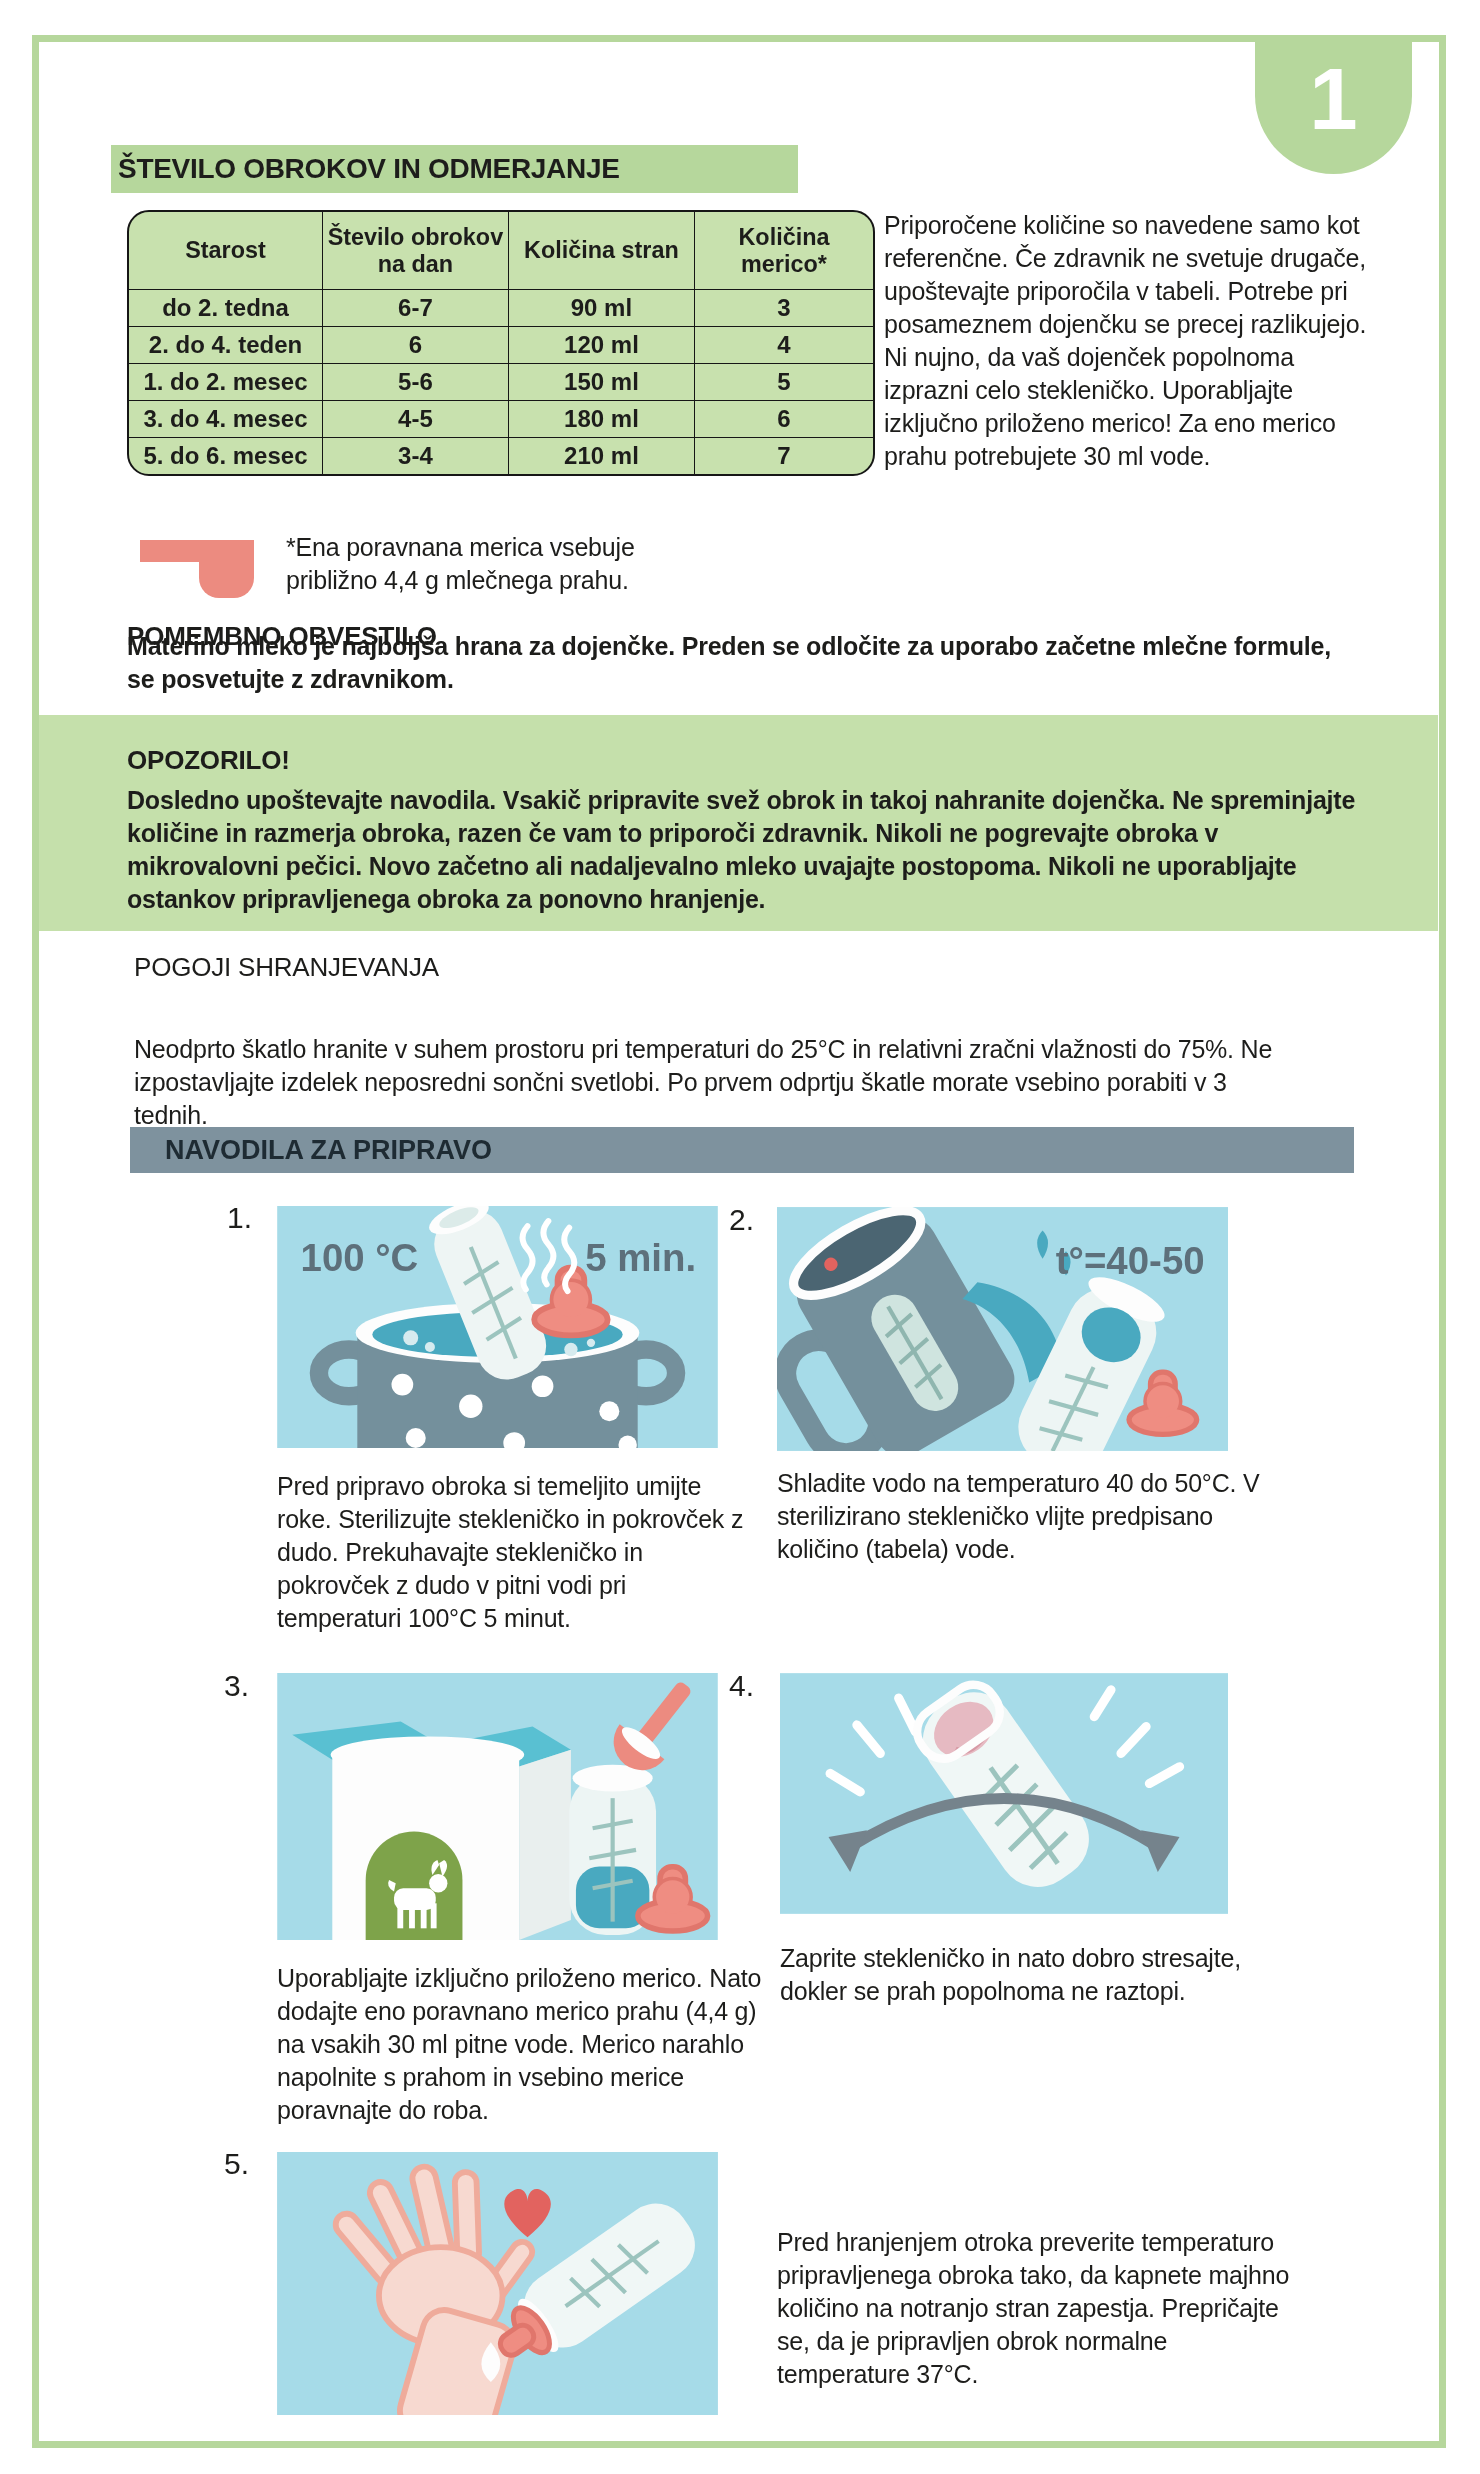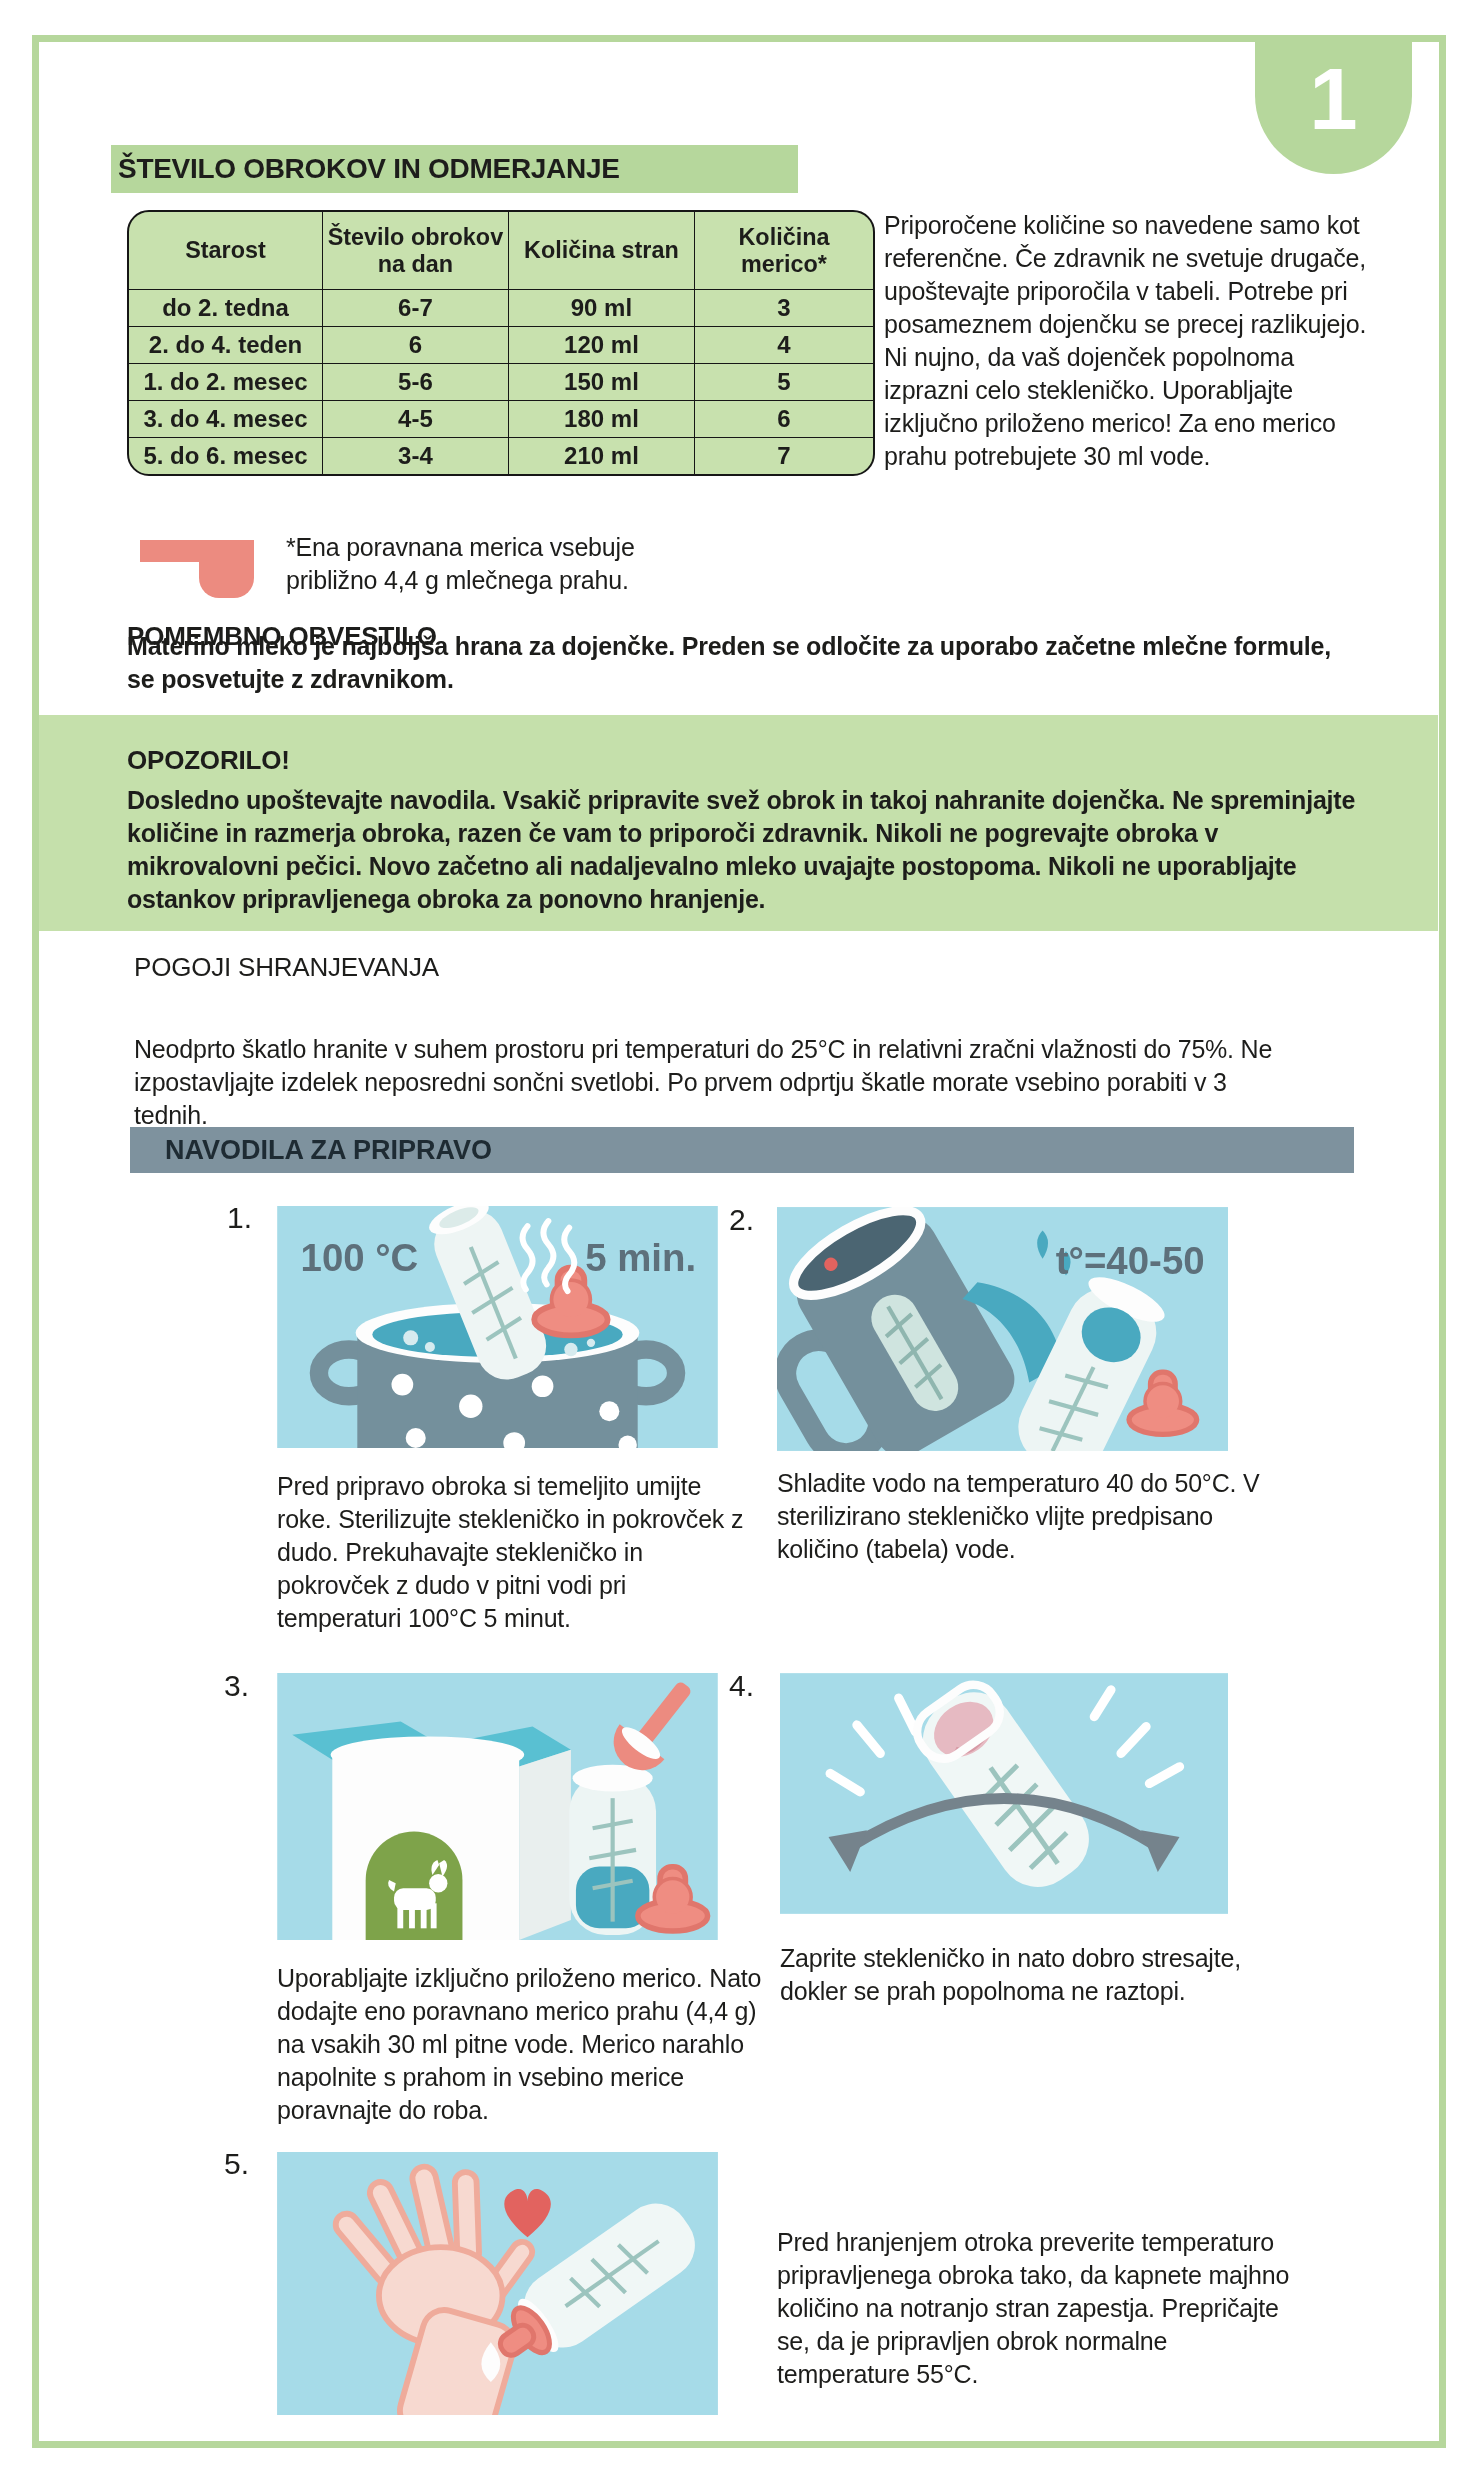--- a/index.html
+++ b/index.html
@@ -297,16 +297,16 @@
     <g transform="translate(398,148) rotate(55)">
       <rect x="-46" y="-112" width="92" height="224" rx="40" fill="#f0f7f6"></rect>
       <path d="M0 -72 V 64" stroke="#9cc4be" stroke-width="5" fill="none"></path>
       <path d="M-24 -30 l48 -9 M-28 6 l56 -10 M-24 40 l48 -9" stroke="#9cc4be" stroke-width="5" fill="none"></path>
       <ellipse cx="0" cy="104" rx="38" ry="13" fill="#fdfdfd"></ellipse>
       <ellipse cx="0" cy="114" rx="31" ry="15" fill="#ef8d82" stroke="#e0766c" stroke-width="6"></ellipse>
       <rect x="-13" y="114" width="26" height="42" rx="12" fill="#ef8d82" stroke="#e0766c" stroke-width="6"></rect>
     </g>
     <path transform="translate(256,258) scale(1.25)" d="M0 -24 q18 22 0 38 q-18 -16 0 -38" fill="#fdfdfd"></path>
   </svg>
-  <div class="abs body-text" style="left:777px;top:2226px;width:522px;">Pred hranjenjem otroka preverite temperaturo pripravljenega obroka tako, da kapnete majhno količino na notranjo stran zapestja. Prepričajte se, da je pripravljen obrok normalne temperature 55°C.</div>
+  <div class="abs body-text" style="left:777px;top:2226px;width:522px;">Pred hranjenjem otroka preverite temperaturo pripravljenega obroka tako, da kapnete majhno količino na notranjo stran zapestja. Prepričajte se, da je pripravljen obrok normalne temperature 37°C.</div>
 
 </div>
 
 
 </body></html>

